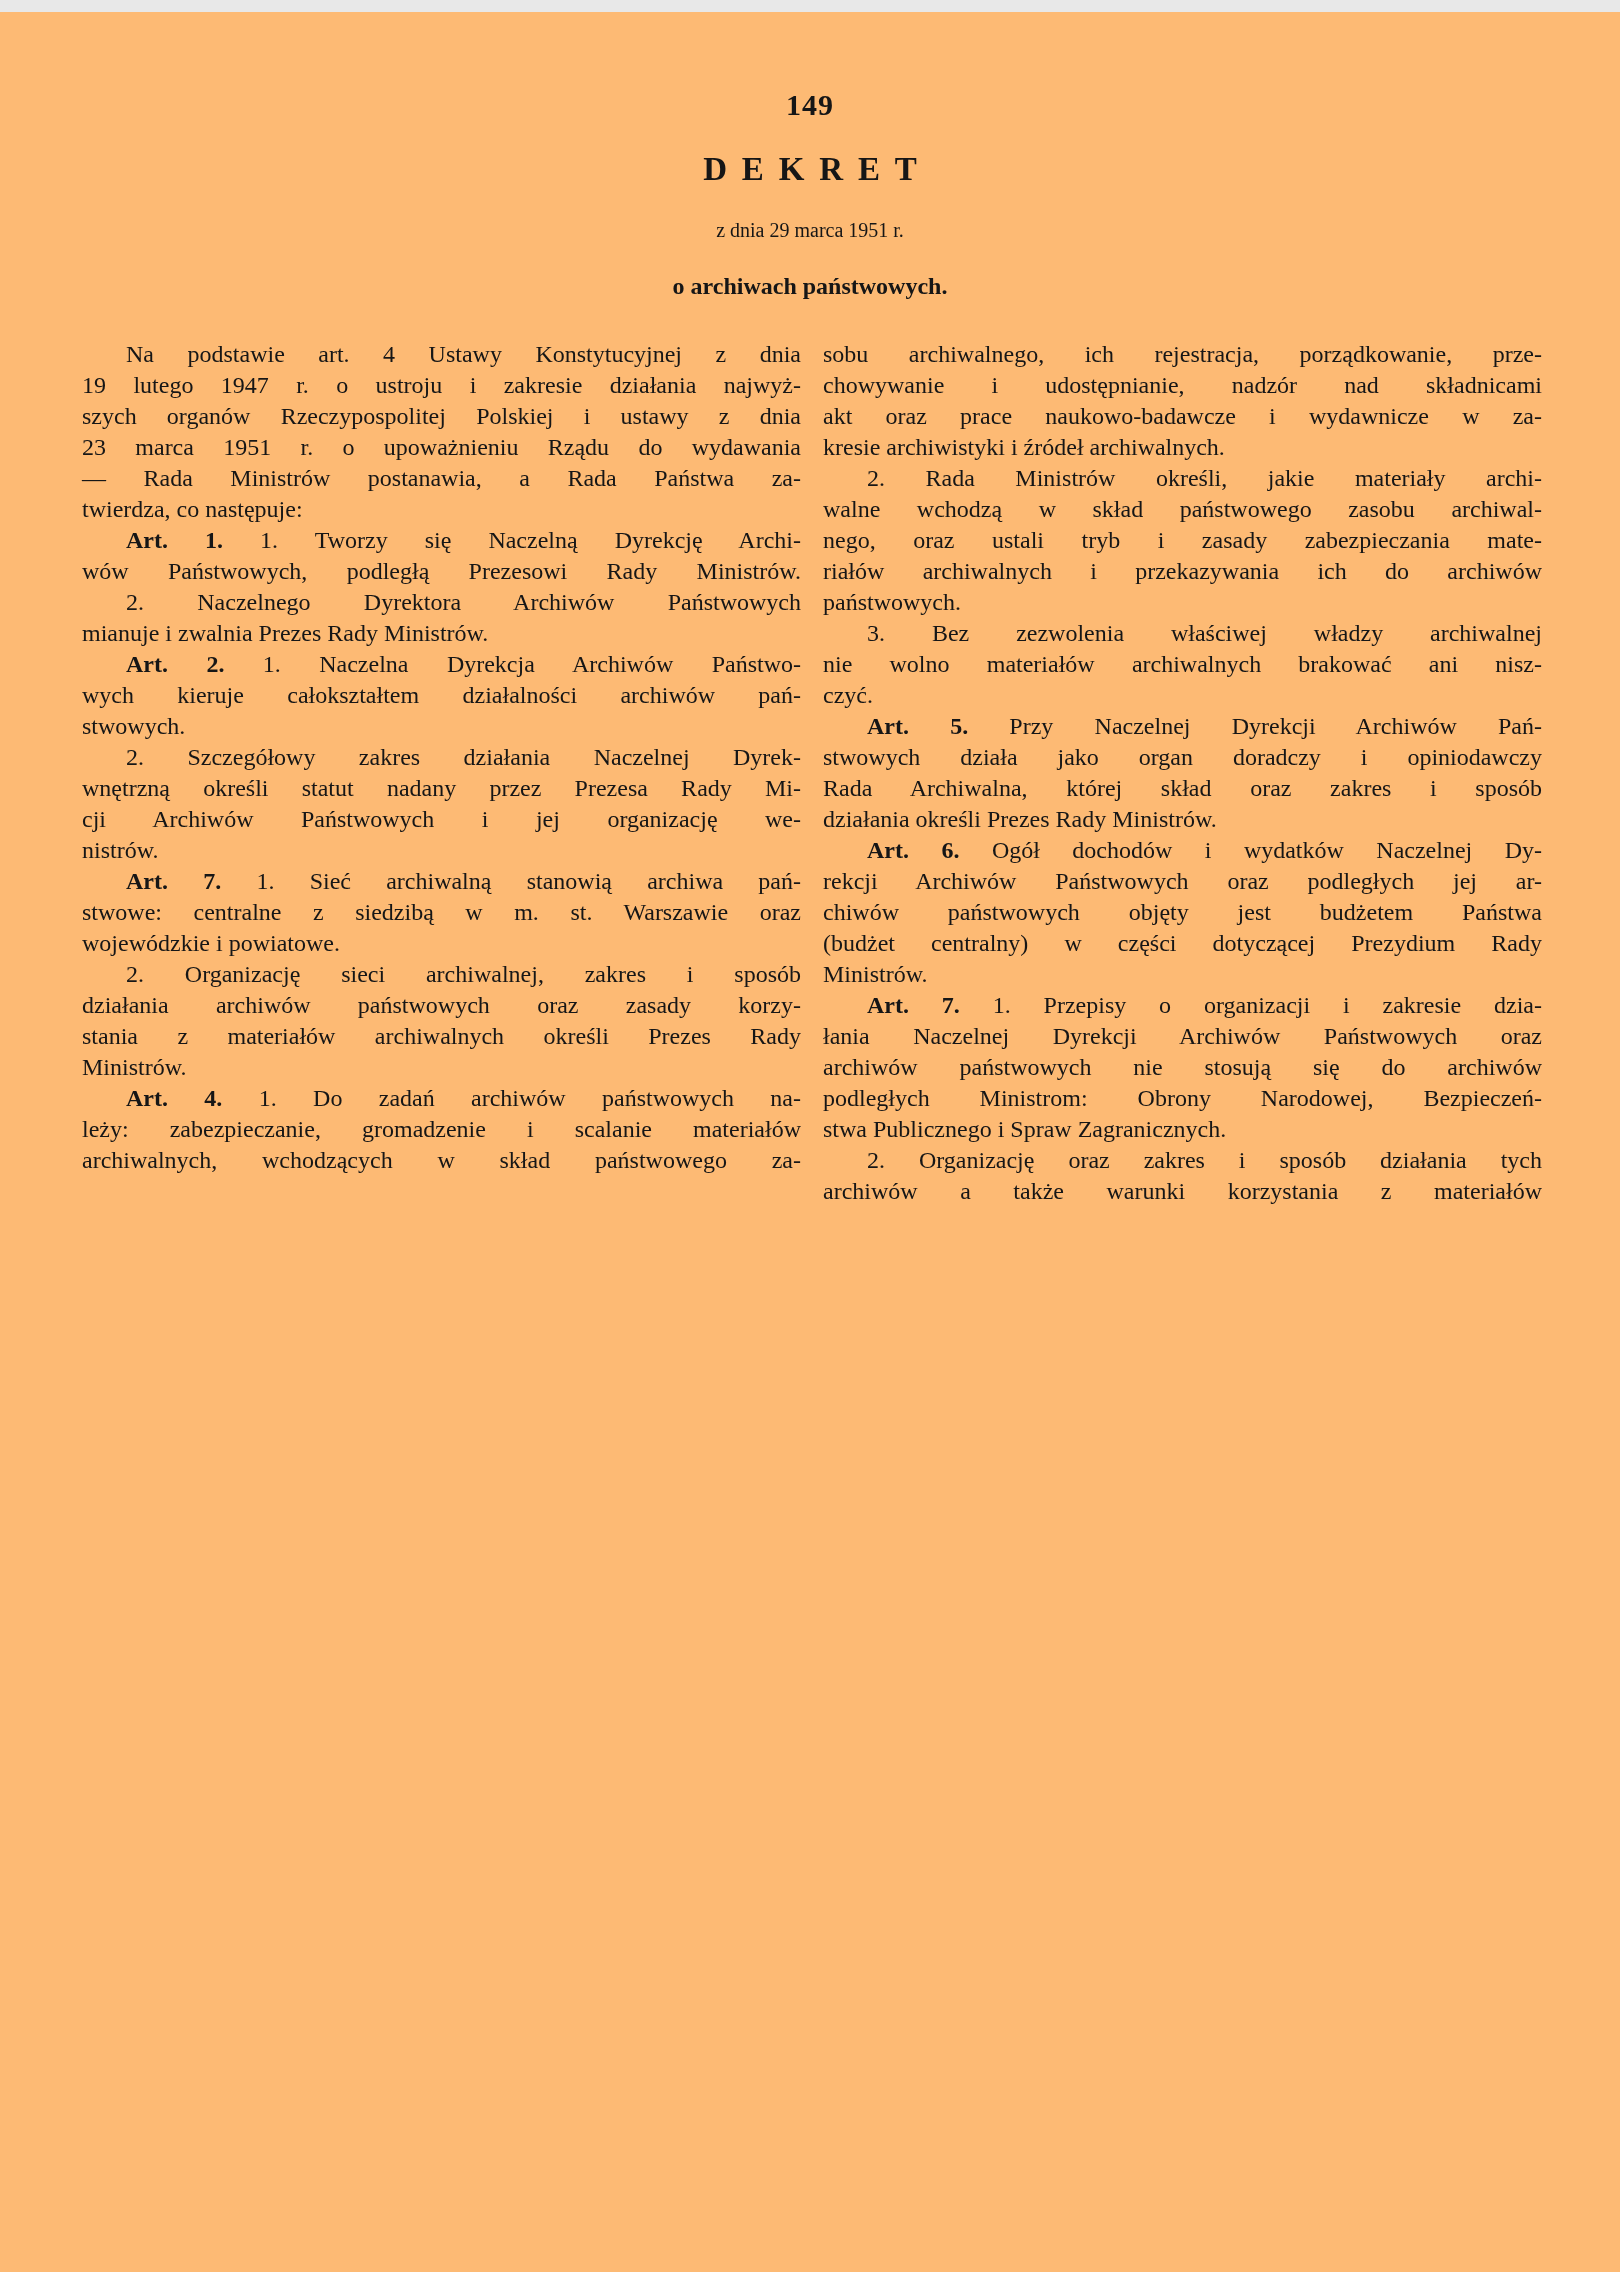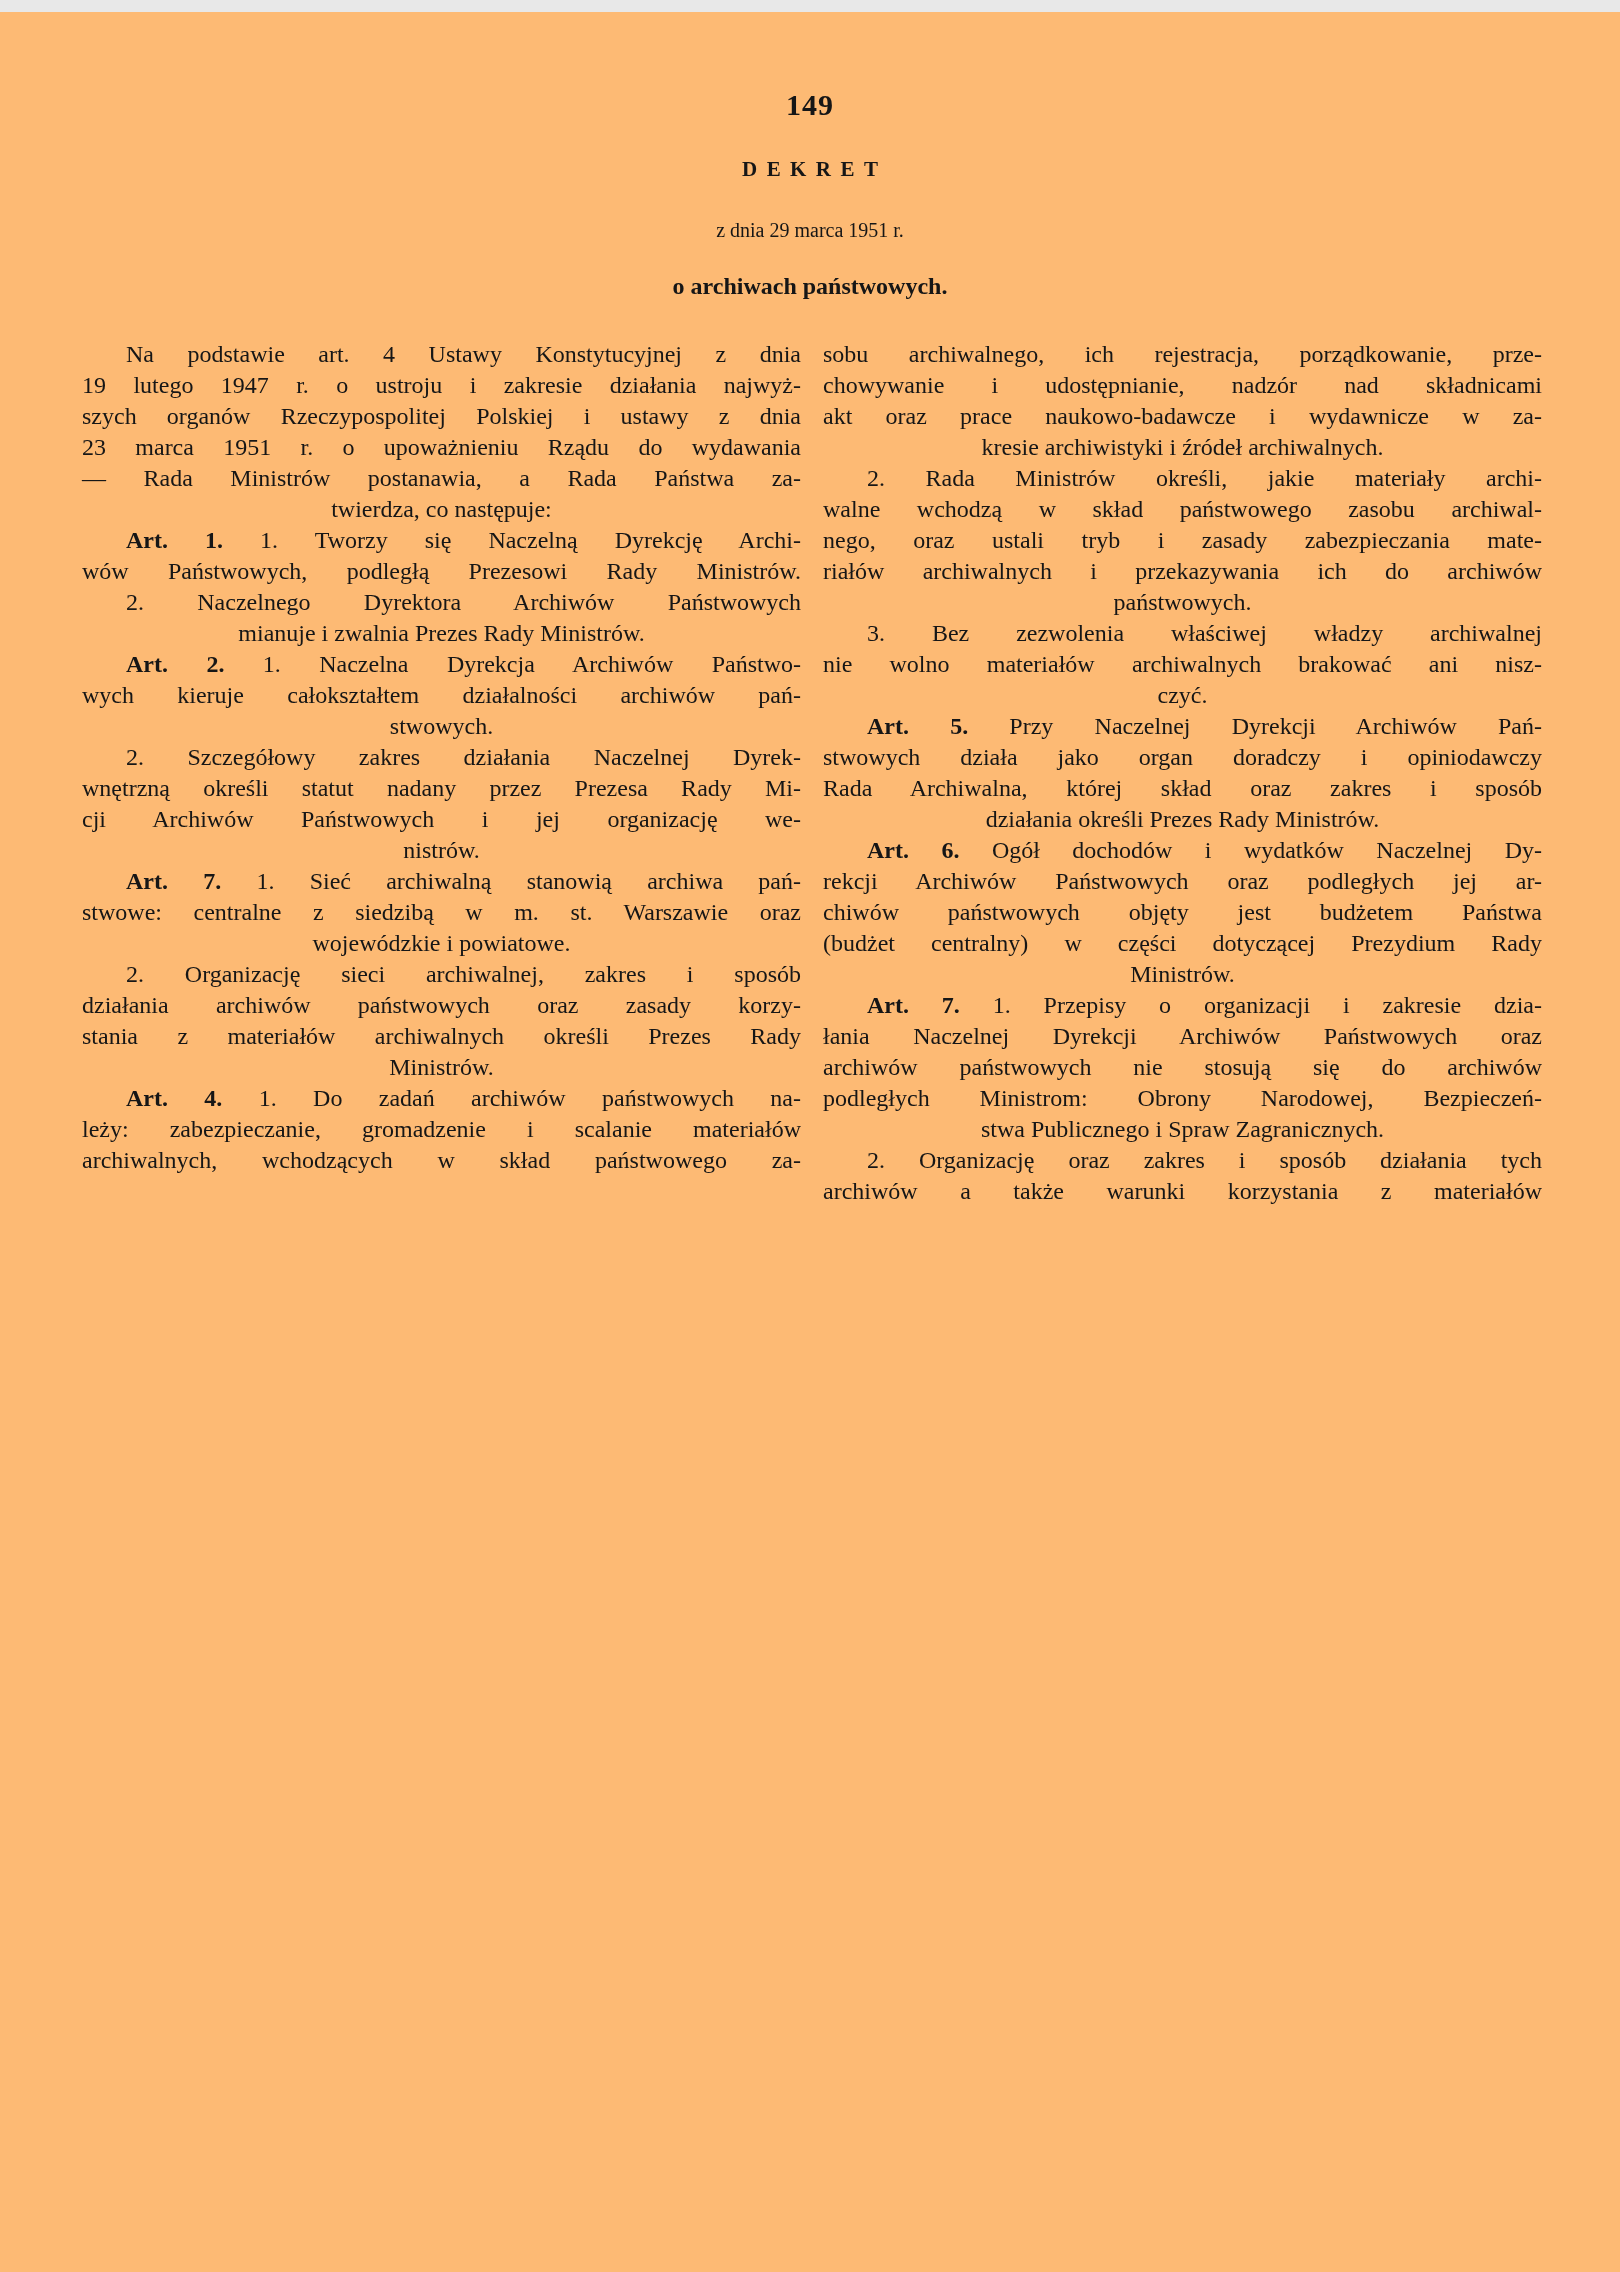--- a/index.html
+++ b/index.html
@@ -22,21 +22,21 @@
   }
   .page-number {
     padding-top: 75px;
     font-size: 30px;
     font-weight: bold;
     line-height: 35px;
     letter-spacing: 1px;
   }
   .decree-title {
     margin-top: 31px;
-    font-size: 21px;
+    font-size: 33px;
     font-weight: bold;
     line-height: 33px;
     letter-spacing: 0.45em;
     text-indent: 0.45em; 
   }
   .decree-date {
     margin-top: 29px;
     font-size: 20px;
     line-height: 31px;
   }
@@ -51,21 +51,21 @@
     margin: 37px 78px 0 82px;
     gap: 22px;
   }
   .col {
     flex: 1 1 0;
     font-size: 24px;
     line-height: 31px;
   }
   .line {
     display: block;
-    text-align: center;
+    text-align: left;
     white-space: normal;
   }
   .line.just {
     text-align: justify;
     text-align-last: justify;
   }
   .line.ind {
     text-indent: 44px;
   }
   .line b {

